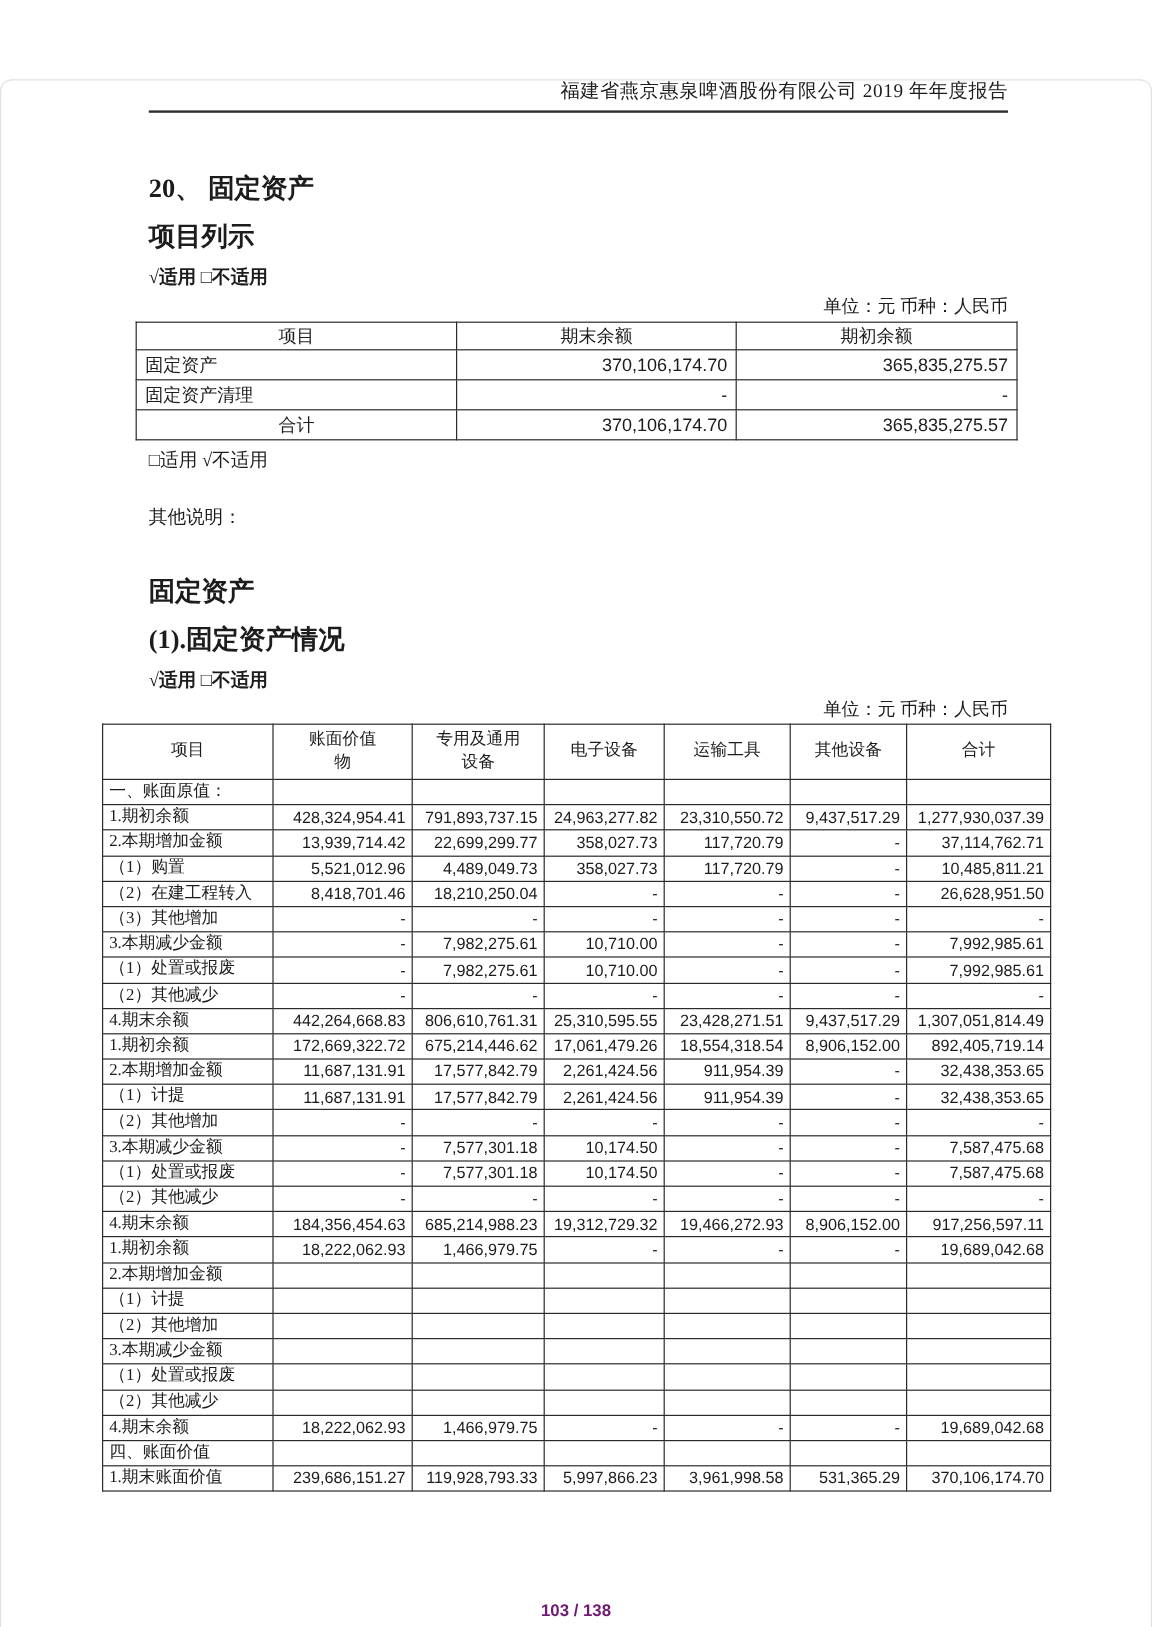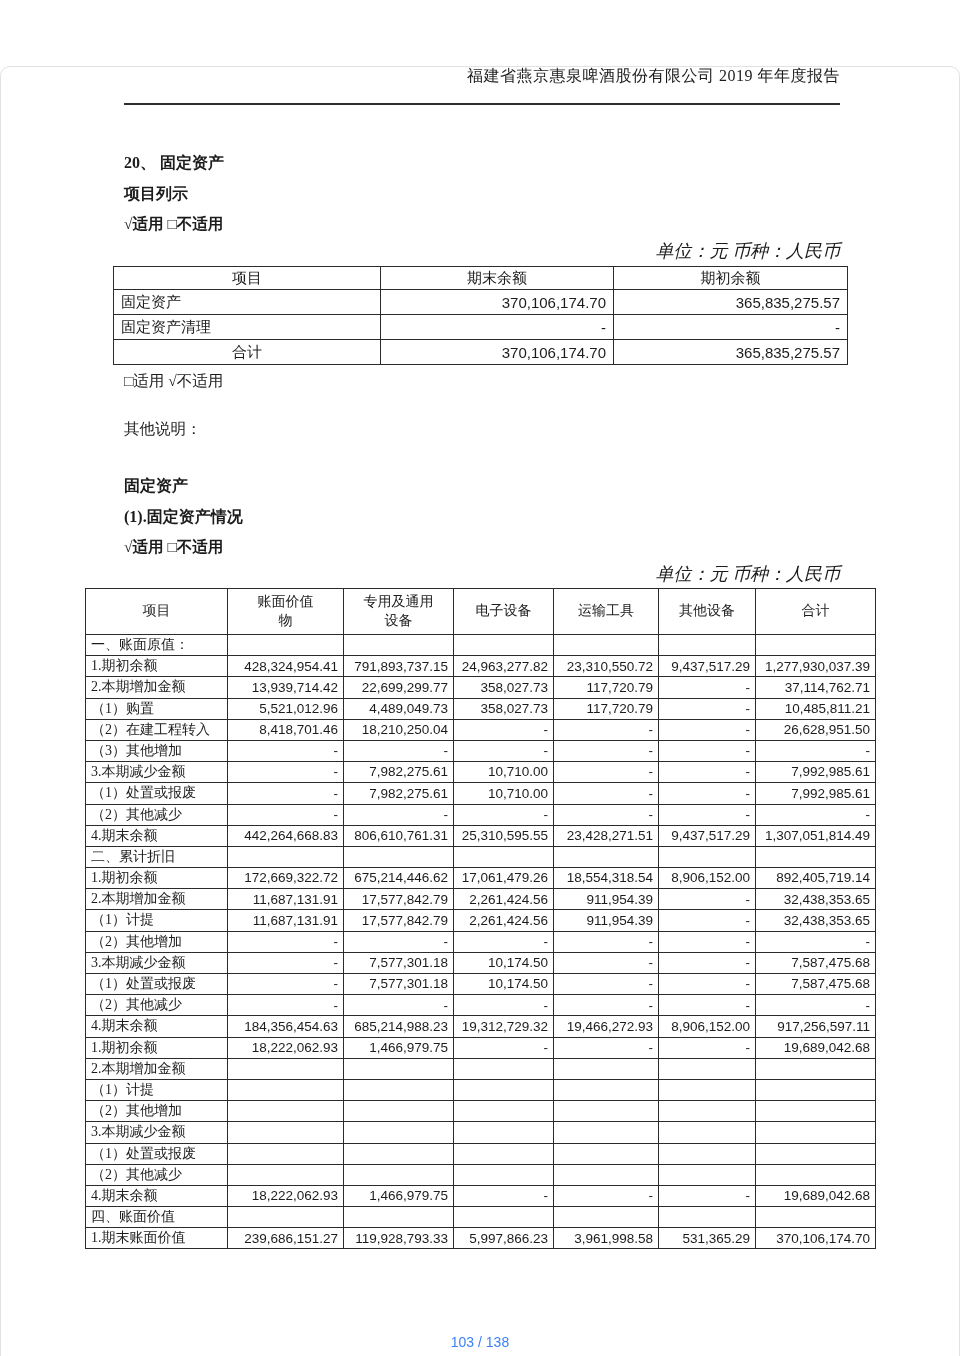--- a/index.html
+++ b/index.html
@@ -17,32 +17,32 @@
     border-radius:10px;
     pointer-events:none;
   }
   .doc { position:relative; width:960px; height:1356px; }
 
   
   .report-header {
     margin:66px 120px 0 124px;
     text-align:right;
     font-size:16px;
-    padding-bottom:16px;
+    padding-bottom:5px;
     border-bottom:2px solid #2e2e2e;
     letter-spacing:0.5px;
   }
 
-  .h-bold { font-weight:bold; font-size:16px; margin-left:124px; }
+  .h-bold { font-weight:bold; font-size:22px; margin-left:124px; }
   .h-main { margin-top:48px; }
   .h-sub  { margin-top:10px; }
   .plain  { font-size:15.5px; margin-left:124px; }
   .appl   { margin-top:9px;font-weight:bold; }
   .unit-line {
-    font-size:18px; text-align:right; margin-right:120px; margin-top:4px;font-style:italic;
+    font-size:15px; text-align:right; margin-right:120px; margin-top:4px;
   }
 
   table { border-collapse:collapse; table-layout:fixed; }
   td, th { border:1px solid #2b2b2b; overflow:hidden; }
 
   
   .t1 { margin:3px 0 0 113px; width:734px; font-size:15px; }
   .t1 th { font-weight:normal; height:23px; text-align:center; padding:1px 6px; }
   .t1 td { height:25px; padding:1px 7px; }
 
@@ -61,21 +61,21 @@
     font-family:"Liberation Sans","DejaVu Sans",sans-serif;
     font-size:13.5px;
   }
   .t1 .num { font-size:15px; }
 
   
   .page-num {
     position:absolute; top:1268px; left:0; width:100%;
     text-align:center;
     font-family:"Liberation Sans","DejaVu Sans",sans-serif;
-    font-weight:normal; font-size:14px; color:#3b82f6;
+    font-weight:bold; font-size:14px; color:#701a75;
   }
 </style>
 </head>
 <body>
 
 <div class="doc">
 
   <div class="report-header">福建省燕京惠泉啤酒股份有限公司 2019 年年度报告</div>
 
   <div class="h-bold h-main">20、 固定资产</div>
@@ -231,29 +231,20 @@
         <tr>
           <td class="lbl">4.期末余额</td>
           <td class="num">442,264,668.83</td>
           <td class="num">806,610,761.31</td>
           <td class="num">25,310,595.55</td>
           <td class="num">23,428,271.51</td>
           <td class="num">9,437,517.29</td>
           <td class="num">1,307,051,814.49</td>
         </tr>
         <tr>
-          <td class="lbl">二、累计折旧</td>
-          <td class="num"></td>
-          <td class="num"></td>
-          <td class="num"></td>
-          <td class="num"></td>
-          <td class="num"></td>
-          <td class="num"></td>
-        </tr>
-        <tr>
           <td class="lbl">1.期初余额</td>
           <td class="num">172,669,322.72</td>
           <td class="num">675,214,446.62</td>
           <td class="num">17,061,479.26</td>
           <td class="num">18,554,318.54</td>
           <td class="num">8,906,152.00</td>
           <td class="num">892,405,719.14</td>
         </tr>
         <tr>
           <td class="lbl">2.本期增加金额</td>

